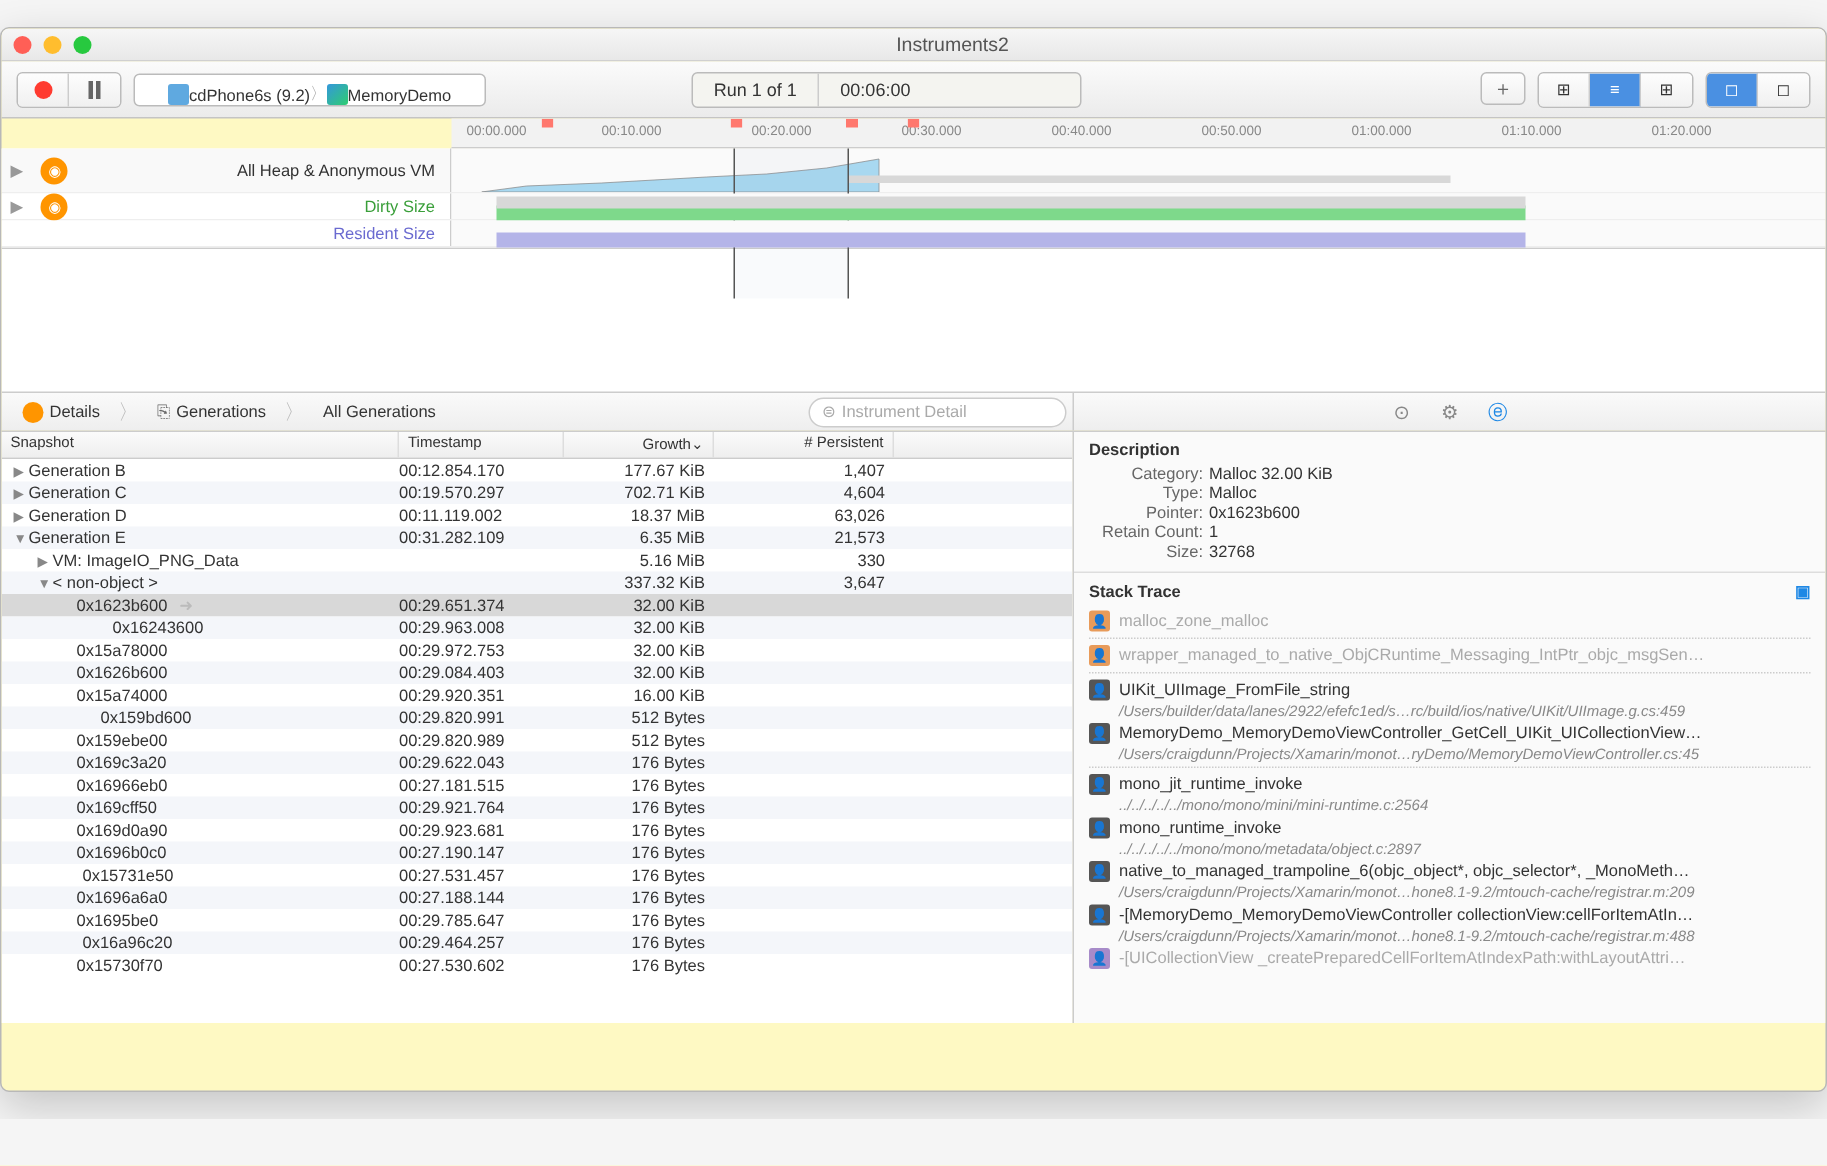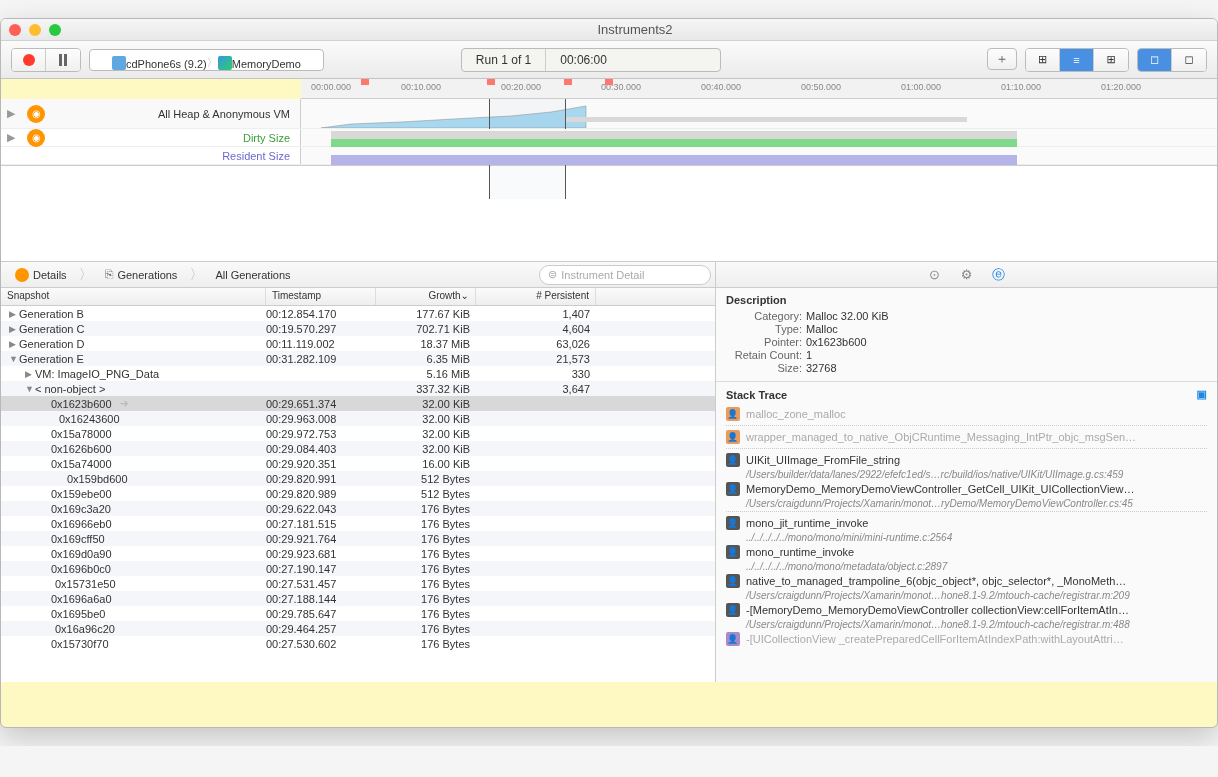--- a/index.html
+++ b/index.html
@@ -291,21 +291,21 @@
             <div class="td1" style="padding-left:40px">
               <span class="disctri2"></span>
               <span>0x1623b600</span>
               <span style="margin-left:6px;color:#bbb">➜</span>
             </div>
             <div class="td2">00:29.651.374</div>
             <div class="td3">32.00 KiB</div>
             <div class="td4"></div>
           </div>
           <div class="trow">
-            <div class="td1" style="padding-left:48px">
+            <div class="td1" style="padding-left:64px">
               <span class="disctri2"></span>
               <span>0x16243600</span>
             </div>
             <div class="td2">00:29.963.008</div>
             <div class="td3">32.00 KiB</div>
             <div class="td4"></div>
           </div>
           <div class="trow">
             <div class="td1" style="padding-left:40px">
               <span class="disctri2"></span>

